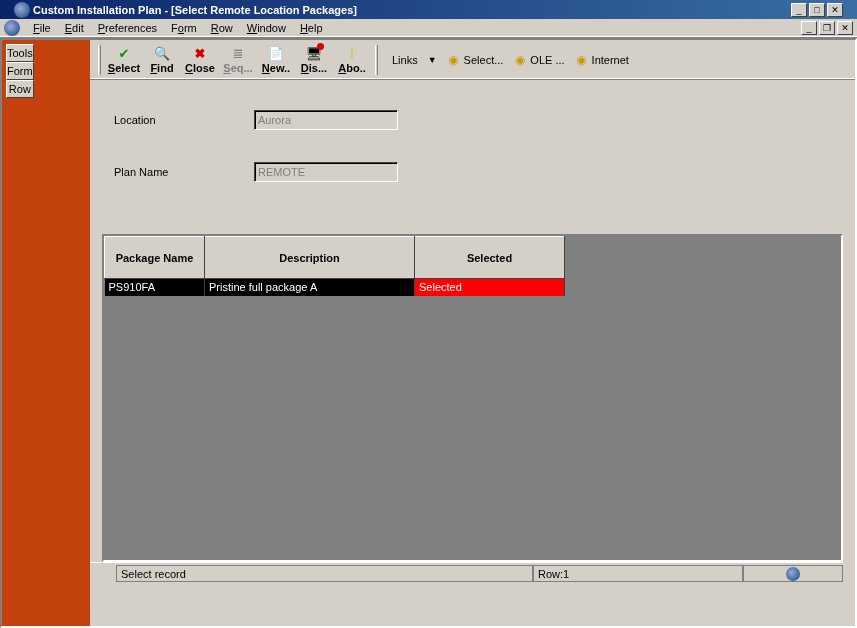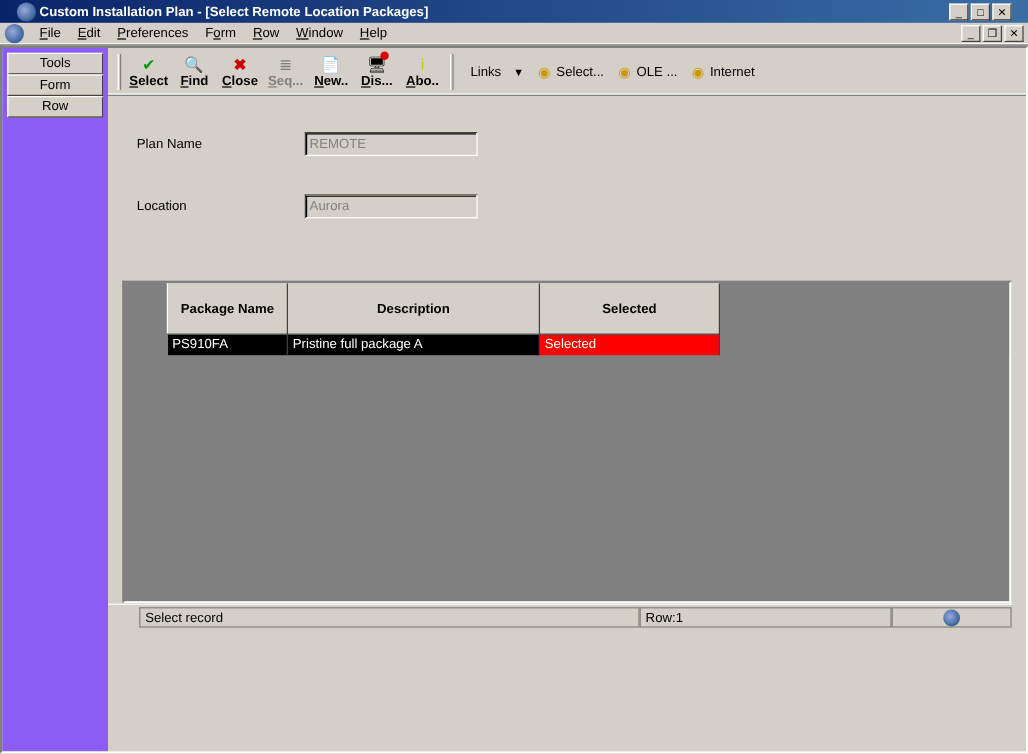--- a/index.html
+++ b/index.html
@@ -14,21 +14,21 @@
 .menubar { height: 19px; display: flex; align-items: center; padding: 0 4px; border-bottom: 1px solid #808080; box-shadow: inset 0 -1px 0 #fff; }
 .menubar .appicon { width: 16px; height: 16px; background: radial-gradient(circle at 40% 40%, #9ad, #147); border-radius: 50%; margin-right: 6px; }
 .menubar .menu { padding: 2px 7px; cursor: default; }
 .menubar .menu u { text-decoration: underline; }
 .menubar .spacer { flex: 1; }
 .menubar .mdibtns { display: flex; gap: 2px; }
 .menubar .mdibtn { width: 16px; height: 14px; background: #d4d0c8; border: 1px solid #fff; border-right-color: #404040; border-bottom-color: #404040; display: flex; align-items: center; justify-content: center; font-size: 9px; color: #000; cursor: default; }
 
 .client { display: flex; height: calc(100% - 19px - 19px); border: 2px solid #808080; border-top-color: #808080; border-left-color: #808080; border-right-color: #fff; border-bottom-color: #fff; }
 
-.sidepanel { width: 88px; background: #8b5cf6; padding: 4px 4px; display: flex; flex-direction: column; gap: 0; }
+.sidepanel { width: 88px; background: #c2410c; padding: 4px 4px; display: flex; flex-direction: row; gap: 0; }
 .sidetabs { display: flex; flex-direction: column; }
 .sidetab { background: #d4d0c8; border: 1px solid #fff; border-right-color:#404040; border-bottom-color:#404040; height: 18px; display: flex; align-items: center; justify-content: center; font-size: 11px; cursor: default; }
 .sideaction { text-align: center; color: #fff; margin-top: 8px; font-size: 11px; cursor: default; }
 .sideaction .ic { width: 20px; height: 14px; margin: 0 auto 2px; background: linear-gradient(#ffe9a8,#e0b84f); border: 1px solid #806020; position: relative; }
 .sideaction .ic:after { content:""; position:absolute; right:-2px; bottom:-3px; width:8px; height:8px; background:#fff; border:1px solid #888; }
 
 .mainarea { flex: 1; display: flex; flex-direction: column; background: #d4d0c8; }
 
 .toolbar { height: 40px; border-bottom: 1px solid #808080; box-shadow: inset 0 -1px 0 #fff; display: flex; align-items: center; padding: 0 4px; }
 .toolbar .grip { width: 3px; height: 30px; border-left: 1px solid #fff; border-right: 1px solid #808080; margin: 0 4px; }
@@ -39,21 +39,21 @@
 .toolbar .tbtn.disabled { color: #808080; }
 .toolbar .linksarea { display: flex; align-items: center; gap: 10px; margin-left: 10px; }
 .toolbar .link { display: flex; align-items: center; gap: 3px; cursor: default; }
 .toolbar .link .lic { width: 14px; height: 14px; display:flex; align-items:center; justify-content:center; font-size:12px; }
 
 .form { padding: 30px 24px 20px 24px; }
 .formrow { display: flex; align-items: center; margin-bottom: 32px; }
 .formrow .lbl { width: 140px; font-size: 11px; }
 .formrow input { width: 144px; height: 20px; background: #d4d0c8; border: 1px solid #808080; border-top-color:#404040; border-left-color:#404040; border-right-color:#fff; border-bottom-color:#fff; padding: 0 3px; color: #808080; font-size: 11px; box-shadow: inset 1px 1px 0 #000; }
 
-.gridwrap { margin: 0 12px 0 12px; height: 269px; border: 2px solid; border-top-color:#808080; border-left-color:#808080; border-right-color:#fff; border-bottom-color:#fff; background:#808080; position:relative; overflow:hidden;padding-left:35px; }
+.gridwrap { margin: 0 12px 0 12px; height: 328px; border: 2px solid; border-top-color:#808080; border-left-color:#808080; border-right-color:#fff; border-bottom-color:#fff; background:#808080; position:relative; overflow:hidden; }
 .grid { background: #808080; }
 table { border-collapse: collapse; width: 100%; }
 th { background: #d4d0c8; border: 1px solid; border-top-color:#fff; border-left-color:#fff; border-right-color:#404040; border-bottom-color:#404040; font-weight: bold; font-size: 11px; text-align: center; height: 42px; }
 th.ch1 { width: 100px; }
 th.ch2 { width: 210px; }
 th.ch3 { width: 150px; }
 th.chx { background:#808080; border:none; }
 td { border-right: 1px solid #404040; font-size: 11px; padding: 2px 4px; height: 17px; color: #fff; }
 tr.selrow td { background: #000; }
 tr.selrow td.sel { background: #f00; }
@@ -151,26 +151,26 @@
           </div>
         <div class="link">
             <div class="lic" style="color:#c90">◉</div>
             <span>Internet</span>
           </div>
       </div>
     </div>
 
     <div class="form">
       <div class="formrow">
+        <div class="lbl">Location</div>
+        <input type="text" readonly="" value="Aurora" style="">
+      </div>
+      <div class="formrow">
         <div class="lbl">Plan Name</div>
         <input type="text" readonly="" value="REMOTE" style="">
-      </div>
-      <div class="formrow">
-        <div class="lbl">Location</div>
-        <input type="text" readonly="" value="Aurora" style="">
       </div>
     </div>
 
     <div class="gridwrap">
       <div class="grid">
         <table>
           <thead>
             <tr>
               <th class="ch1">Package Name</th>
               <th class="ch2">Description</th>

